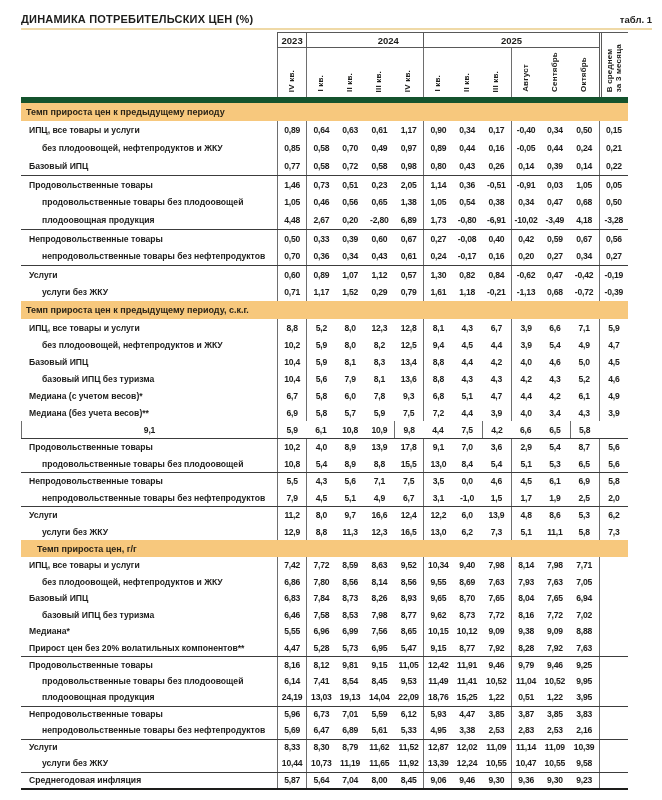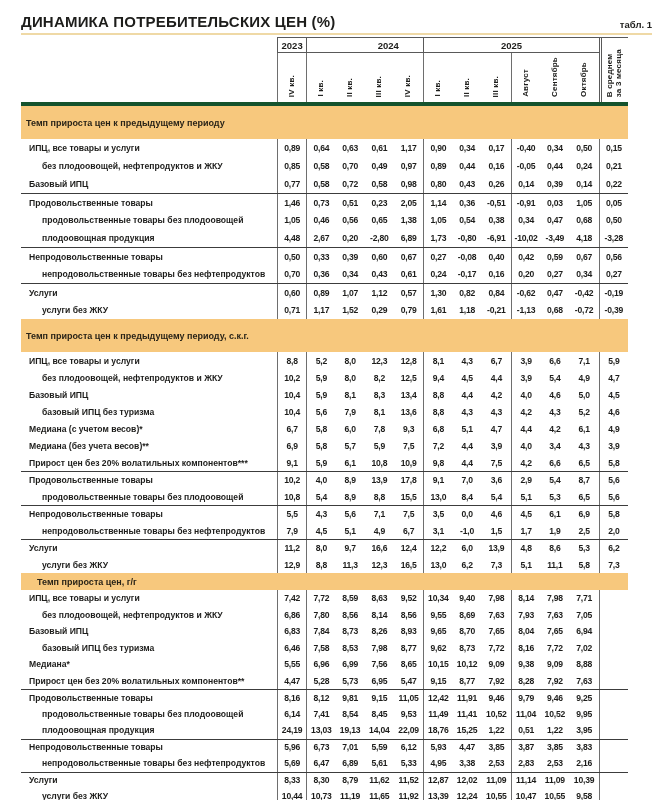--- a/index.html
+++ b/index.html
@@ -6,47 +6,47 @@
   body{
     width:662px;height:800px;overflow:hidden;
     font-family:"Liberation Sans","DejaVu Sans",sans-serif;
     color:#1d1d1b;-webkit-font-smoothing:antialiased;
   }
   .page{position:relative;width:662px;height:800px;}
   .content{position:absolute;left:21px;top:13px;width:631px;}
 
   
   .title-row{display:flex;justify-content:space-between;align-items:flex-end;width:631px;}
-  .page-title{font-size:15px;font-weight:700;letter-spacing:0.2px;}
+  .page-title{font-size:11px;font-weight:700;letter-spacing:0.2px;}
   .table-ref{font-size:9.5px;font-weight:700;margin-left:36px;}
   .title-underline{height:2px;margin-top:3px;width:631px;}
 
   
   .tbl{width:607px;margin-top:2px;}
   .grid-row{display:grid;grid-template-columns:256px repeat(12,29.25px);box-sizing:border-box;font-weight:bold;}
   .grid-row *{box-sizing:border-box;}
 
   
   .thead{display:grid;grid-template-columns:256px repeat(12,29.25px);grid-template-rows:16px 49px;
-         border-bottom:4px solid #14532d;box-sizing:border-box;}
+         border-bottom:6px solid #14532d;box-sizing:border-box;}
   .thead > div{box-sizing:border-box;}
   .corner{grid-row:1 / span 2;grid-column:1;}
   .y-cell{grid-row:1;display:flex;align-items:center;justify-content:center;
           font-size:9.5px;font-weight:700;
           border-top:1px solid #595959;border-bottom:1px solid #595959;border-left:1px solid #595959;}
   .h-cell{grid-row:2;display:flex;align-items:flex-end;justify-content:center;padding-bottom:5px;}
   .avg-cell{grid-row:1 / span 2;display:flex;align-items:flex-end;justify-content:center;padding-bottom:5px;
             border-left:3px double #595959;border-top:1px solid #595959;}
   .bl{border-left:1px solid #6e6e6e;}
   .vtext{writing-mode:vertical-rl;transform:rotate(180deg);
          font-size:8px;font-weight:700;line-height:8.5px;letter-spacing:0.2px;
          white-space:pre-line;text-align:left;}
 
   
-  .section-bar{height:33px;display:flex;align-items:center;padding-left:5px;
+  .section-bar{height:18px;display:flex;align-items:center;padding-left:5px;
                font-size:9px;font-weight:700;color:#2a2418;}
   .section-bar.h17{height:17px;}
 
   
   .row{box-sizing:border-box;}
   .row.group-top{border-top:1px solid #3c3c3c;}
   .h18{height:18px;} .h17r{height:17px;} .h165{height:16.5px;}
   .cell{display:flex;align-items:center;font-size:8.6px;overflow:hidden;}
   .cell.label{padding-left:8px;white-space:nowrap;}
   .cell.label.indent{padding-left:21px;}
@@ -345,21 +345,20 @@
             <div class="cell num">7,5</div>
             <div class="cell num bl">7,2</div>
             <div class="cell num">4,4</div>
             <div class="cell num">3,9</div>
             <div class="cell num bl">4,0</div>
             <div class="cell num">3,4</div>
             <div class="cell num">4,3</div>
             <div class="cell num bl">3,9</div>
           </div>
           <div class="grid-row row h17r">
-            <div class="cell label">Прирост цен без 20% волатильных компонентов***</div>
             <div class="cell num bl">9,1</div>
             <div class="cell num bl">5,9</div>
             <div class="cell num">6,1</div>
             <div class="cell num">10,8</div>
             <div class="cell num">10,9</div>
             <div class="cell num bl">9,8</div>
             <div class="cell num">4,4</div>
             <div class="cell num">7,5</div>
             <div class="cell num bl">4,2</div>
             <div class="cell num">6,6</div>

